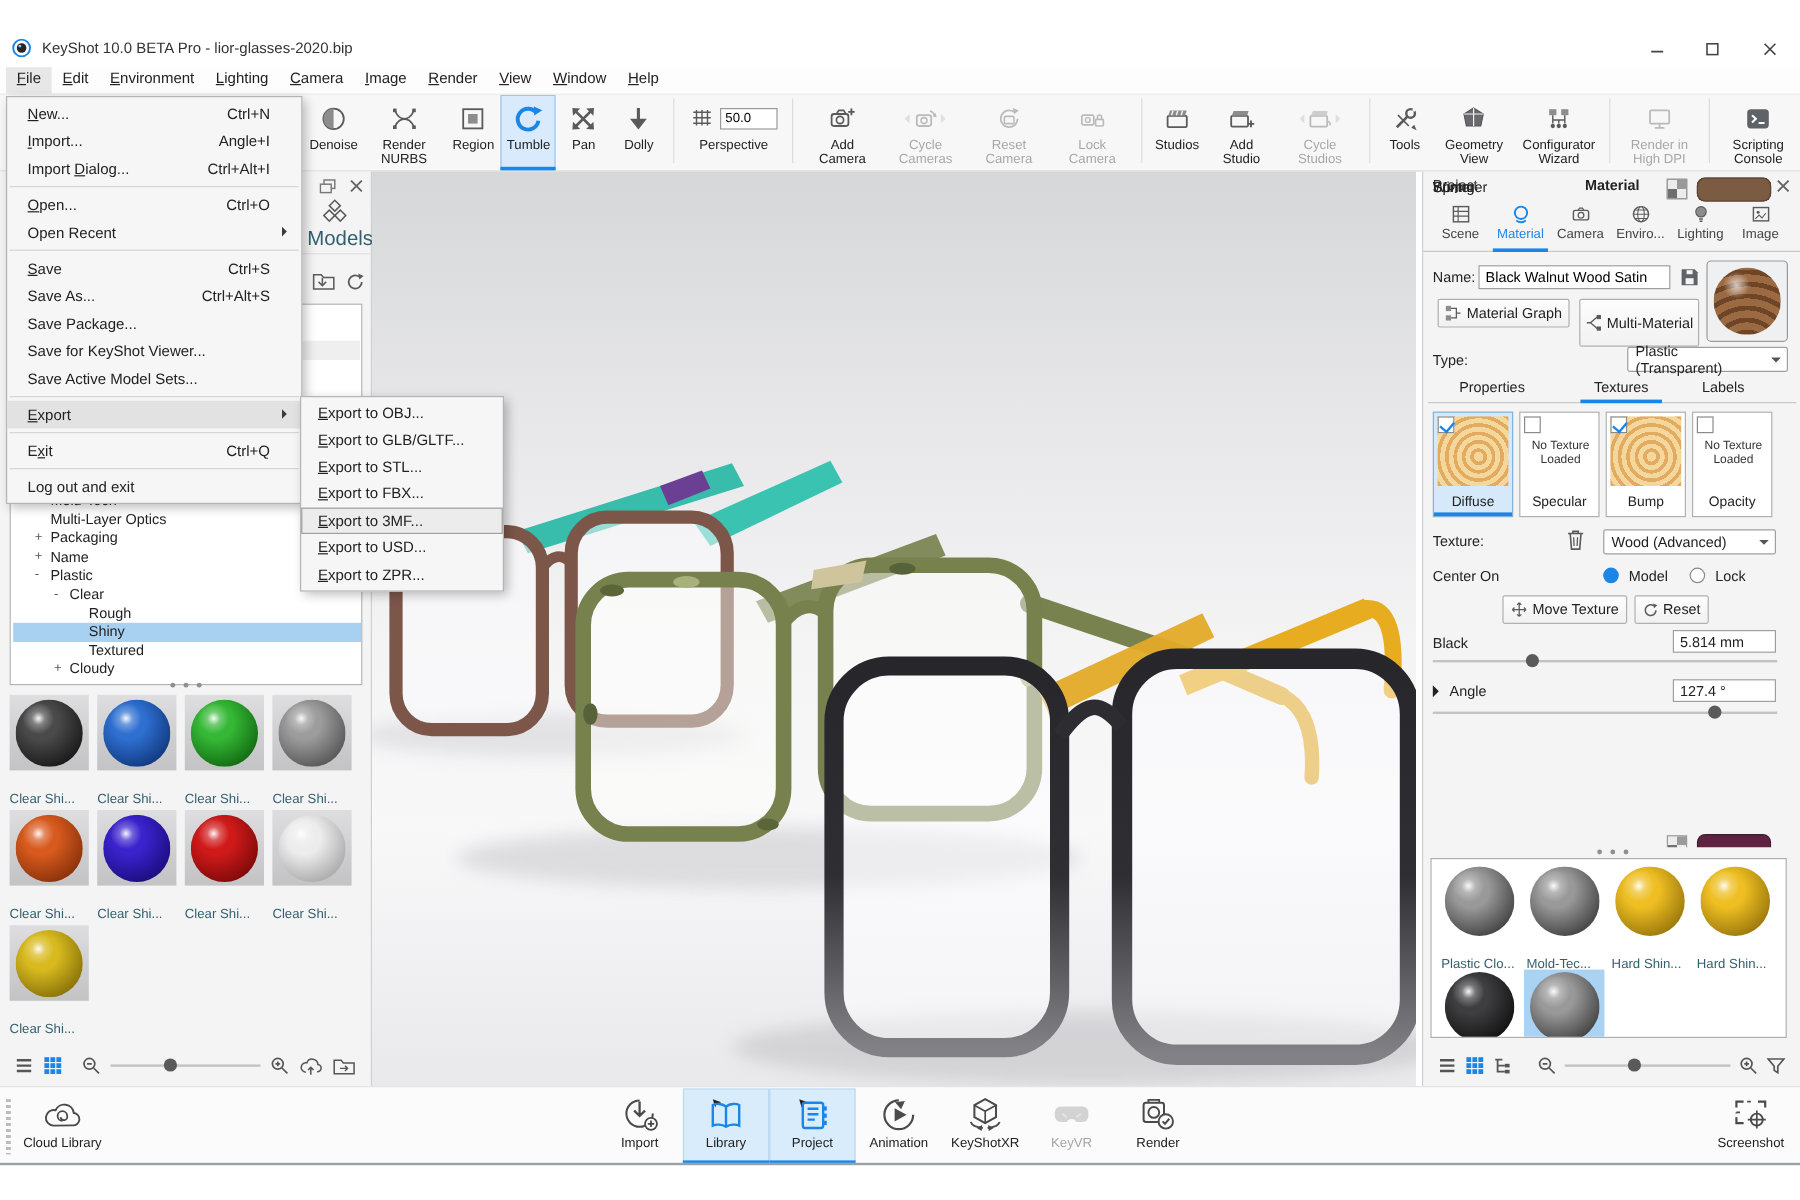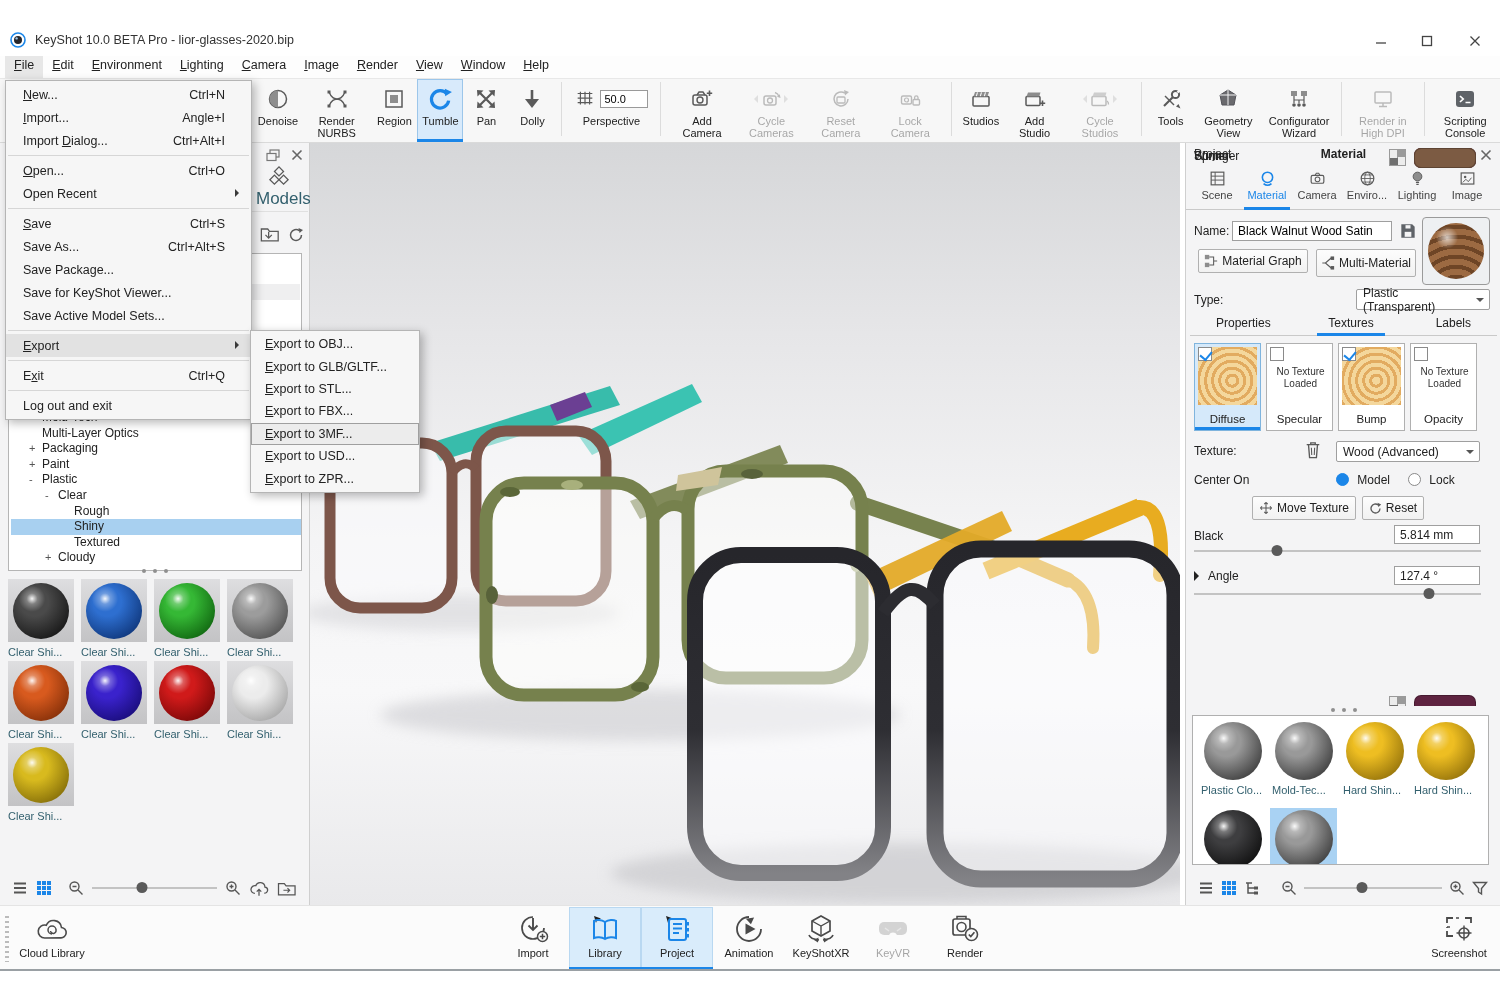--- a/index.html
+++ b/index.html
@@ -53,21 +53,21 @@
   .tpfx{display:inline-block;width:13px;color:#555;font-size:11px}
   .dots{display:flex;gap:7px;justify-content:center}
   .dots i{width:4px;height:4px;border-radius:50%;background:#8f8f8f}
   #lib-thumbs{position:absolute;left:8px;top:436px;width:298px;display:flex;flex-wrap:wrap;column-gap:3px;row-gap:3px}
   .thumbcell{width:70px;cursor:default}
   .ballbg{width:66px;height:63px;background:linear-gradient(180deg,#dedee0 0%,#cdcdcf 60%,#c3c3c5 100%);
           display:flex;align-items:center;justify-content:center}
   .ball{width:56px;height:56px;border-radius:50%;
         background:radial-gradient(circle at 34% 28%,rgba(255,255,255,.95) 0%,rgba(255,255,255,.3) 10%,rgba(255,255,255,0) 24%),
                    radial-gradient(circle at 38% 34%,var(--c1) 28%,var(--c2) 88%)}
-  .thumblabel{font-size:11px;color:#33606e;margin-top:4px;white-space:nowrap;overflow:hidden}
+  .thumblabel{font-size:11px;color:#33606e;margin-top:18px;white-space:nowrap;overflow:hidden}
   .panelbar{position:absolute;left:0;bottom:0;height:34px;width:100%;display:flex;align-items:center;gap:8px;padding:0 12px;box-sizing:border-box}
   .slidertrack{position:relative;height:2px;background:#c3c3c3;flex:1}
   .sliderthumb{position:absolute;top:-5px;width:11px;height:11px;border-radius:50%;background:#5a5a5a;transform:translateX(-50%)}
 
   
   #viewport{position:absolute;left:310px;top:0;width:870px;height:762px;
             background:linear-gradient(180deg,#d6d7d9 0%,#e6e6e8 25%,#f4f4f5 52%,#f8f8f9 72%,#e9e9eb 100%)}
 
   
   #project-panel{position:absolute;left:1185px;top:0;width:315px;height:762px;background:#f4f4f5;border-left:1px solid #cfcfcf;box-sizing:border-box;font-size:12px}
@@ -450,21 +450,21 @@
             <span>Multi-Layer Optics</span>
           </div>
 
           <div class="trow" style="--d: 0;">
             <span class="tpfx">+</span>
             <span>Packaging</span>
           </div>
 
           <div class="trow" style="--d: 0;">
             <span class="tpfx">+</span>
-            <span>Paint</span>
+            <span>Name</span>
           </div>
 
           <div class="trow" style="--d: 0;">
             <span class="tpfx">-</span>
             <span>Plastic</span>
           </div>
 
           <div class="trow" style="--d: 1;">
             <span class="tpfx">-</span>
             <span>Clear</span>
@@ -759,40 +759,40 @@
     <div class="btn" style="left:12px;top:106px;width:110px;height:24px">
       <span>
           <svg width="14" height="14" viewBox="0 0 16 16">
             <rect x="1" y="1" width="5" height="5" fill="#8d8d8d"></rect>
             <rect x="1" y="10" width="5" height="5" fill="#8d8d8d"></rect>
             <path d="M6 3.5 h5 v9 h-5 M11 8 h4" fill="none" stroke="#5a5a5a" stroke-width="1.2"></path>
           </svg>
         </span>
       <span>Material Graph</span>
     </div>
-    <div class="btn" style="left:130px;top:106px;width:100px;height:28px">
+    <div class="btn" style="left:130px;top:106px;width:100px;height:40px">
       <span>
           <svg width="14" height="14" viewBox="0 0 16 16">
             <path d="M12 2 L5 8 L12 14 M5 8 H1.5" fill="none" stroke="#5a5a5a" stroke-width="1.3"></path>
             <rect x="11" y="0.5" width="4" height="4" fill="#5a5a5a"></rect>
             <rect x="11" y="11.5" width="4" height="4" fill="#5a5a5a"></rect>
           </svg>
         </span>
       <span>Multi-Material</span>
     </div>
 
     <div class="abs" style="left:8px;top:150px">Type:</div>
     <div class="dropdown" style="left:170px;top:146px;width:134px;height:21px">
       <span>Plastic (Transparent)</span>
       <span class="caret"></span>
     </div>
 
     <div class="abs" style="left:30px;top:173px;width:90px;">Properties</div>
     <div class="abs" style="left:130px;top:173px;width:70px;text-align:center">Textures</div>
-    <div class="abs" style="left:215px;top:173px;width:70px;text-align:right">Labels</div>
+    <div class="abs" style="left:215px;top:173px;width:70px;text-align:center">Labels</div>
     <div class="abs" style="left:4px;top:192px;width:307px;height:1px;background:#c9c9c9"></div>
     <div class="abs" style="left:131px;top:190px;width:68px;height:2.5px;background:#1b86e8"></div>
 
     <div class="slot selected" style="left:8px">
       <div class="woodtex"></div>
       <span class="cbx checked"></span>
       <div class="slotlabel">Diffuse</div>
     </div>
     <div class="slot" style="left:80px">
       <span class="cbx"></span>

